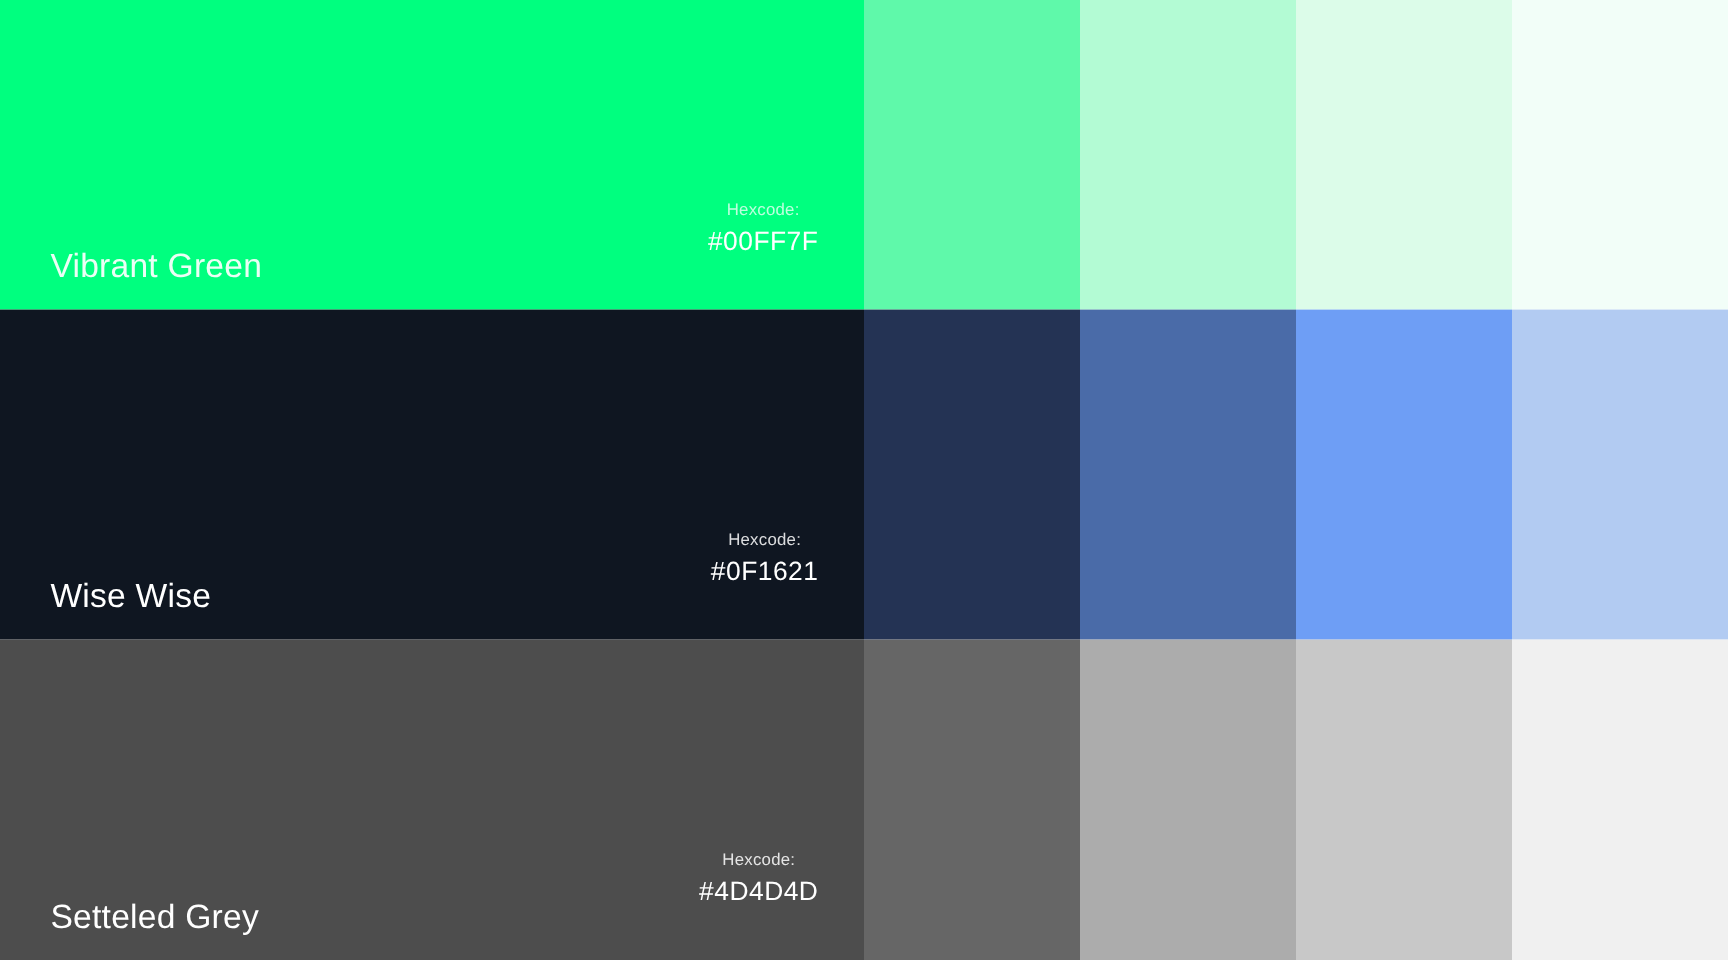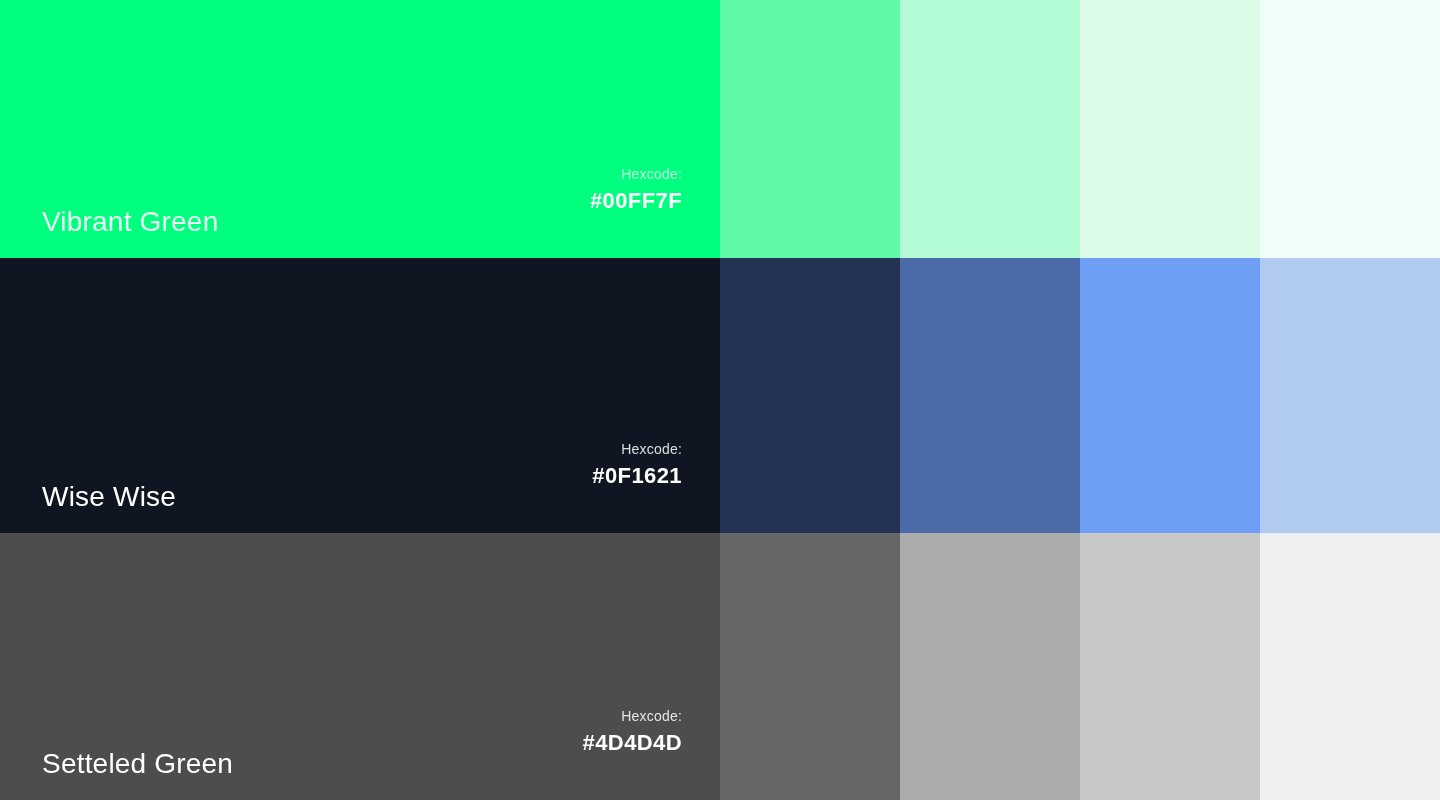--- a/index.html
+++ b/index.html
@@ -55,37 +55,37 @@
     letter-spacing: 0.2px;
     line-height: 1;
     white-space: nowrap;
   }
 
   
   .hex-group {
     position: absolute;
     right: 38px;
     bottom: 46px;
-    text-align: right;
+    text-align: center;
     line-height: 1;
   }
 
   .hex-label {
     display: block;
     font-size: 14px;
     font-weight: 400;
     letter-spacing: 0.2px;
     margin-bottom: 9px;
     opacity: 0.85;
   }
 
   .hex-value {
     display: block;
     font-size: 22px;
-    font-weight: 700;
+    font-weight: 400;
     letter-spacing: 0.4px;
   }
 
   
   .on-dark  .color-name,
   .on-dark  .hex-label,
   .on-dark  .hex-value { color: #ffffff; }
 
   .on-light .color-name,
   .on-light .hex-label,
@@ -119,21 +119,21 @@
           <span class="hex-value">#0F1621</span>
         </div>
       </div>
       <div class="swatch-tint" style="background: rgb(36, 51, 84);"></div>
       <div class="swatch-tint" style="background: rgb(74, 107, 168);"></div>
       <div class="swatch-tint" style="background: rgb(110, 158, 245);"></div>
       <div class="swatch-tint" style="background: rgb(178, 203, 242);"></div>
     </div>
     <div class="palette-row row-grey on-dark" style="height: 267px;">
       <div class="swatch-main" style="background: rgb(77, 77, 77);">
-        <span class="color-name">Setteled Green</span>
+        <span class="color-name">Setteled Grey</span>
         <div class="hex-group">
           <span class="hex-label">Hexcode:</span>
           <span class="hex-value">#4D4D4D</span>
         </div>
       </div>
       <div class="swatch-tint" style="background: rgb(102, 102, 102);"></div>
       <div class="swatch-tint" style="background: rgb(172, 172, 172);"></div>
       <div class="swatch-tint" style="background: rgb(200, 200, 200);"></div>
       <div class="swatch-tint" style="background: rgb(240, 240, 240);"></div>
     </div>

